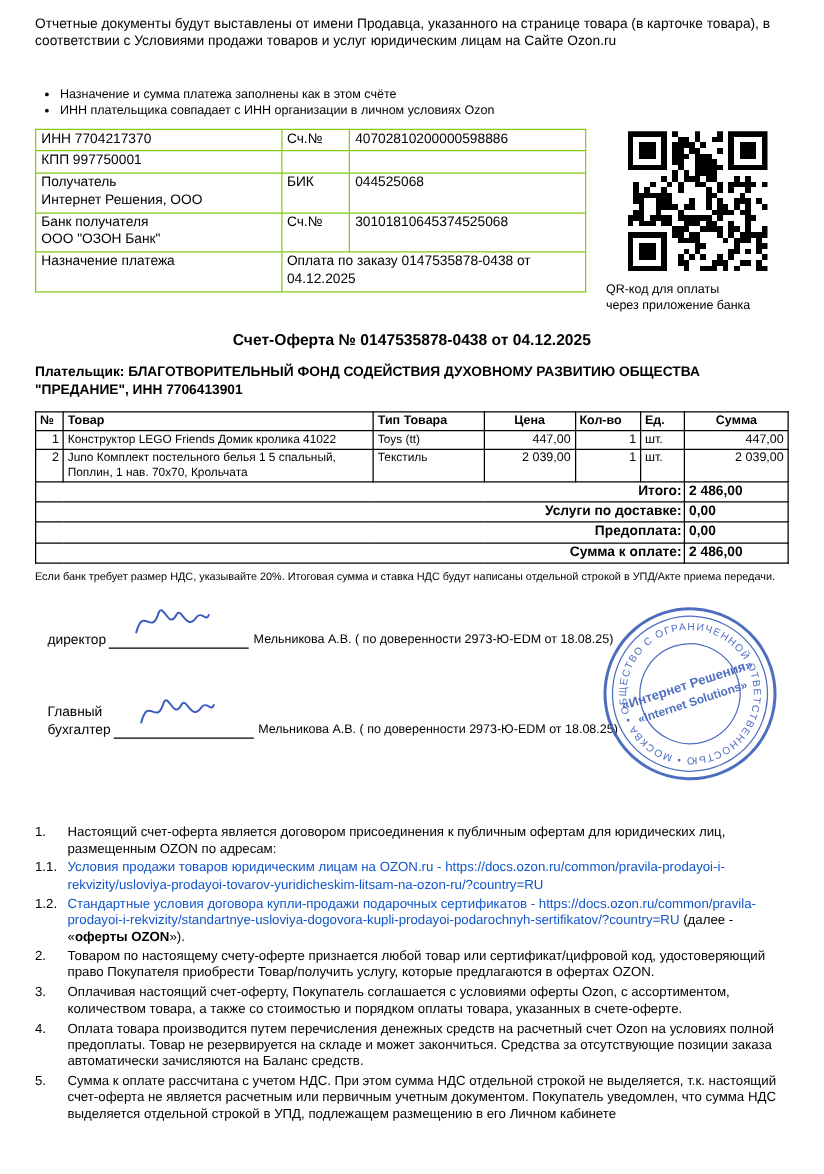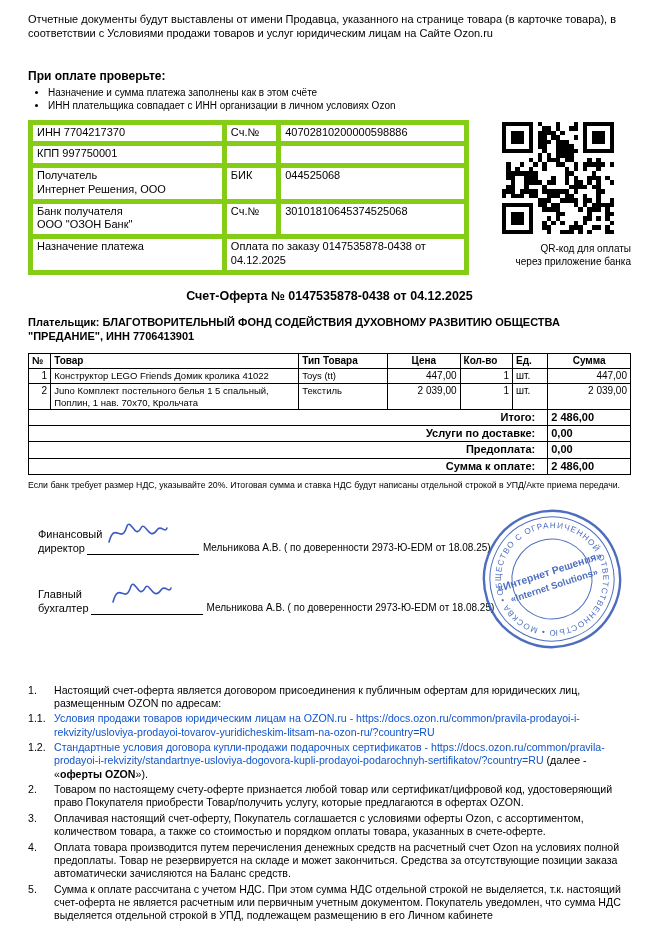--- a/index.html
+++ b/index.html
@@ -7,42 +7,42 @@
   body { font-family:"Liberation Sans","DejaVu Sans",sans-serif; color:#000; }
   .page { position:relative; width:659px; height:939px; background:#fff; padding:12px 28px 8px 28px; overflow:hidden; }
 
   .intro { font-size:11px; line-height:1.3; margin-bottom:28px; }
 
   .check-title { font-size:12px; font-weight:bold; margin-bottom:3px; }
   .check-list { list-style:disc; margin:0 0 8px 20px; font-size:10px; line-height:1.3; }
 
   .bank-wrap { display:flex; align-items:flex-start; margin-bottom:14px; }
   .bank-table { border-collapse:collapse; width:452px; font-size:11px; }
-  .bank-table td { border:5px solid #84cc16; padding:1px 4px 2px 4px; vertical-align:top; line-height:1.25; }
+  .bank-table td { border:1px solid #84cc16; padding:1px 4px 2px 4px; vertical-align:top; line-height:1.25; }
   .bank-table .c-label { width:204px; }
   .bank-table .c-code  { width:56px; }
   .bank-table .c-val   { width:192px; }
 
-  .qr-block { width:150px; margin-left:16px; text-align:right; }
+  .qr-block { width:150px; margin-left:16px; text-align:left; }
   .qr-code { width:112px; height:112px; margin:2px auto 0 auto; }
   .qr-code svg { width:112px; height:112px; display:block; }
   .qr-caption { font-size:10px; line-height:1.3; margin-top:8px; }
 
   .invoice-title { text-align:center; font-size:12.5px; font-weight:bold; margin:12px 0 12px 0; }
   .payer { font-size:11px; font-weight:bold; line-height:1.3; margin-bottom:10px; }
 
   .goods-table { border-collapse:collapse; width:100%; font-size:10px; }
   .goods-table td, .goods-table th { border:1px solid #000; padding:1px 3px; vertical-align:top; line-height:1.2; }
   .goods-table th { font-weight:bold; text-align:left; }
   .goods-table th.ctr { text-align:center; }
   .goods-table .preamble { font-size:10.5px; font-weight:normal; padding:2px 4px; }
   .goods-table .num { text-align:right; width:20px; }
   .goods-table .name { font-size:9.5px; }
   .goods-table .rt { text-align:right; }
-  .goods-table .t-label { text-align:right; font-weight:bold; font-size:11px; padding-right:12px; }
+  .goods-table .t-label { text-align:right; font-weight:bold; font-size:11px; padding-right:2px; }
   .goods-table .t-val { font-weight:bold; font-size:11px; }
 
   .vat-note { font-size:8.7px; margin:5px 0 30px 0; }
 
   .sig-area { position:relative; height:158px; }
   .sig-block { position:absolute; left:10px; font-size:11px; }
   .sig-block.b1 { top:8px; }
   .sig-block.b2 { top:68px; }
   .sig-row2 { display:flex; margin-top:2px; }
   .sig-line { display:inline-block; width:112px; height:13px; border-bottom:1px solid #000; position:relative; margin:0 0 0 2px; }
@@ -58,21 +58,20 @@
   .lnk { color:#1155cc; cursor:pointer; }
 </style>
 </head>
 <body>
 
 <div class="page">
 
   <p class="intro">Отчетные документы будут выставлены от имени Продавца, указанного на странице товара (в карточке товара), в соответствии с Условиями продажи товаров и услуг юридическим лицам на Сайте Ozon.ru</p>
 
   <div>
-    <div class="check-title">При оплате проверьте:</div>
     <ul class="check-list">
       <li>Назначение и сумма платежа заполнены как в этом счёте</li>
       <li>ИНН плательщика совпадает с ИНН организации в личном условиях Ozon</li>
     </ul>
   </div>
 
   <div class="bank-wrap">
     <table class="bank-table">
       <tbody>
           <tr>
@@ -397,21 +396,20 @@
       <td class="t-val">2 486,00</td>
     </tr>
   </tbody>
     </table>
 
   <p class="vat-note">Если банк требует размер НДС, указывайте 20%. Итоговая сумма и ставка НДС будут написаны отдельной строкой в УПД/Акте приема передачи.</p>
 
   <div class="sig-area">
 
     <div class="sig-block b1">
-      <div>Финансовый</div>
       <div class="sig-row2">
         <span>директор</span>
         <span class="sig-line">
           <svg class="scribble" viewBox="0 0 64 34">
             <path d="M4 26 C10 4, 16 30, 22 10 C26 2, 30 24, 36 12 C40 4, 44 26, 52 14 C56 8, 60 18, 62 12" fill="none" stroke="#3b5bc0" stroke-width="1.6" stroke-linecap="round"></path>
           </svg>
         </span>
         <span class="sig-name"><span>Мельникова А.В.</span> <span>( по доверенности 2973-Ю-EDM от 18.08.25)</span></span>
       </div>
     </div>

